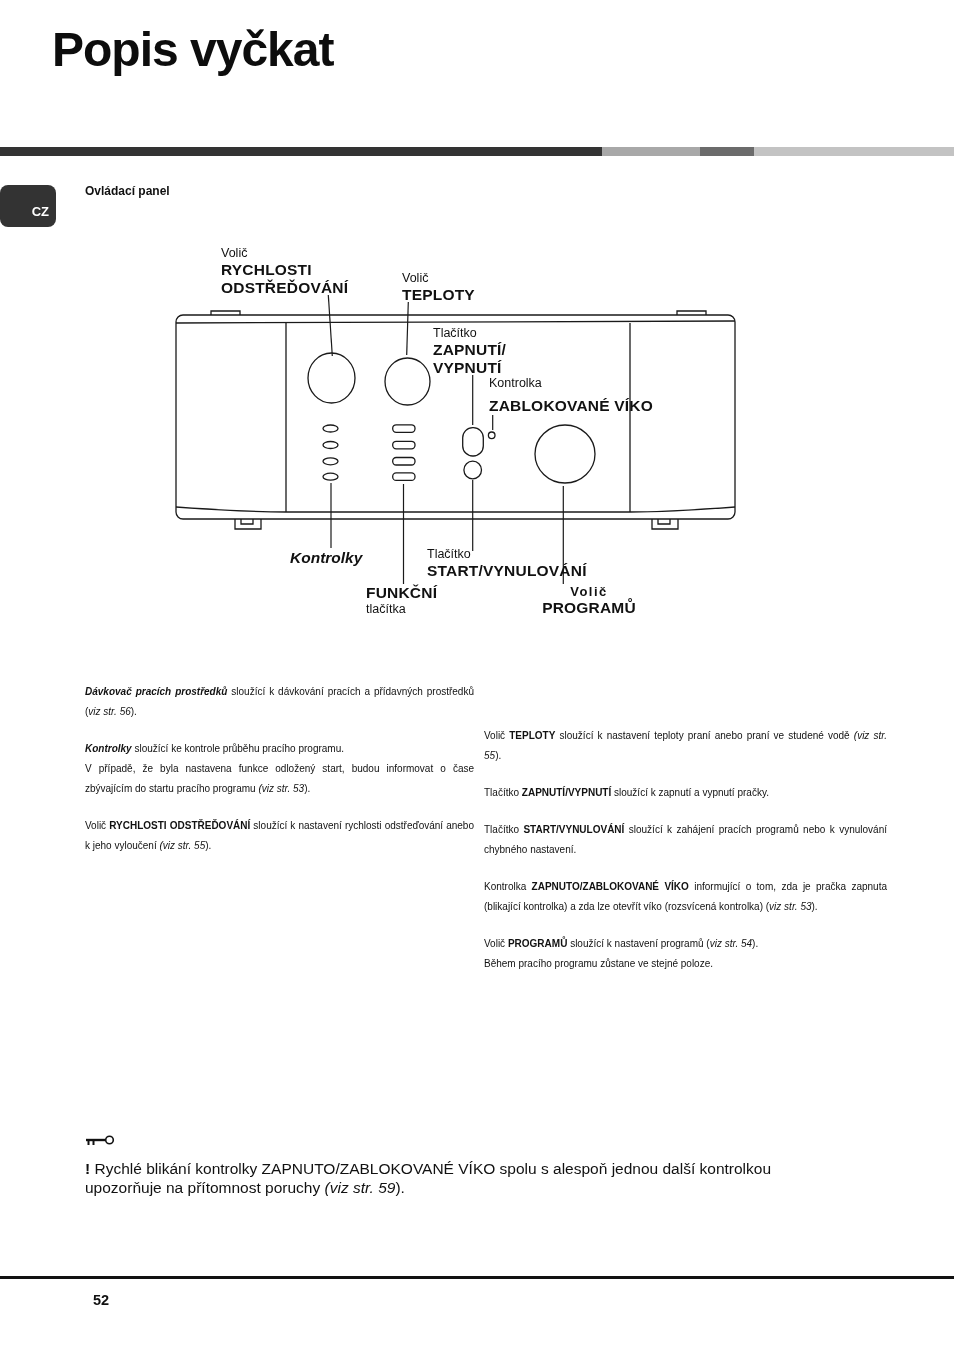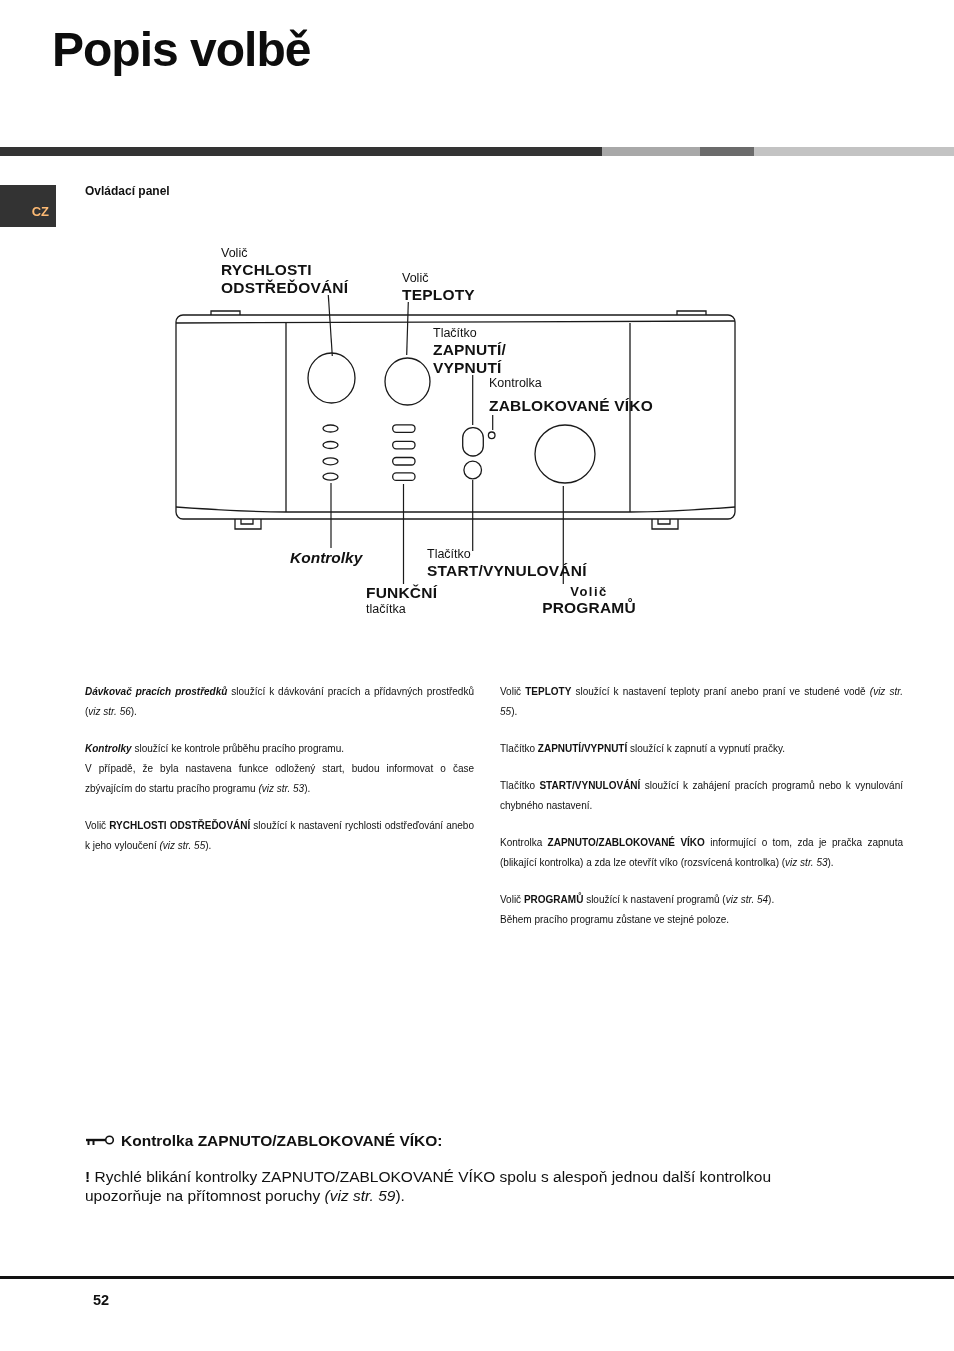--- a/index.html
+++ b/index.html
@@ -8,61 +8,61 @@
 
   .title{position:absolute;left:52px;top:22px;font-size:48px;font-weight:700;letter-spacing:-1px;color:#0d0d0d;}
 
   .bar{position:absolute;top:147px;height:9px;}
   .bar.seg1{left:0;width:602px;background:var(--bar-dark,#333);}
   .bar.seg2{left:602px;width:98px;background:var(--bar-gray,#a8a8a8);}
   .bar.seg3{left:700px;width:54px;background:var(--bar-mid,#6b6b6b);}
   .bar.seg4{left:754px;width:200px;background:var(--bar-light,#c3c3c3);}
 
   .cz-badge{position:absolute;left:0;top:185px;width:56px;height:42px;background:var(--bar-dark,#333);
-            color:#fdba74;font-size:13px;font-weight:700;text-align:right;box-sizing:border-box;padding:19px 7px 0 0;}
+            color:#ffffff;font-size:13px;font-weight:700;text-align:right;box-sizing:border-box;padding:19px 7px 0 0;border-radius:8px;}
 
   .section-heading{position:absolute;left:85px;top:184px;font-size:12px;font-weight:700;}
 
   
   .diagram{position:absolute;left:150px;top:240px;width:660px;height:395px;}
   .diagram svg{position:absolute;left:0;top:0;}
   .dlabel{position:absolute;white-space:nowrap;line-height:normal;}
   .dlabel .sm{display:block;font-size:12.5px;line-height:14.5px;}
   .dlabel .bd{display:block;font-size:15.5px;font-weight:700;line-height:18px;letter-spacing:0.2px;}
   .dlabel .gap{margin-top:6px;}
   .dlabel.italic{font-size:15.5px;font-weight:700;font-style:italic;}
   .dlabel.center{text-align:center;}
   .dlabel .bd-sm{display:block;font-size:13px;font-weight:700;line-height:15px;letter-spacing:1.5px;}
 
   
   .col{position:absolute;top:682px;font-size:10px;line-height:20px;text-align:justify;}
   .col-left{left:85px;width:389px;}
-  .col-right{left:500px;width:403px;}
+  .col-right{left:484px;width:403px;margin-top:44px;}
   .col p{margin:0 0 17px 0;}
   .seg-b{font-weight:700;}
   .seg-i{font-style:italic;}
   .seg-bi{font-weight:700;font-style:italic;}
 
   
   .note{position:absolute;left:85px;top:1131px;width:843px;font-size:15.5px;line-height:19px;}
   .note .heading{font-weight:700;line-height:20px;}
   .note .key-icon-svg{display:inline-block;vertical-align:-1px;margin-right:6px;}
   .note p{margin:0;}
   .note .p1{margin-top:4px;}
-  .note .p2{margin-top:16px;}
+  .note .p2{margin-top:8px;}
 
   .footer-rule{position:absolute;left:0;top:1276px;width:954px;height:3px;background:#111;}
   .page-number{position:absolute;left:85px;top:1292px;font-size:14.5px;font-weight:700;margin-left:8px;}
 </style>
 </head>
 <body>
 
 <div class="page">
 
-  <div class="title">Popis volbě</div>
+  <div class="title">Popis vyčkat</div>
 
   <div class="bar seg1"></div>
   <div class="bar seg2"></div>
   <div class="bar seg3"></div>
   <div class="bar seg4"></div>
 
   <div class="cz-badge">CZ</div>
 
   <div class="section-heading">Ovládací panel</div>
 
@@ -174,21 +174,21 @@
 
   <div class="note">
     <div class="heading">
       <svg class="key-icon-svg" width="30" height="12" viewBox="0 0 30 12">
         <g stroke="#111" fill="none">
           <line x1="1" y1="5" x2="20" y2="5" stroke-width="2.4"></line>
           <line x1="3.5" y1="5" x2="3.5" y2="10" stroke-width="2"></line>
           <line x1="8.5" y1="5" x2="8.5" y2="10" stroke-width="2"></line>
           <circle cx="24.5" cy="5" r="3.8" stroke-width="1.6"></circle>
         </g>
-      </svg><span><span class="seg-b">Kontrolka ZAPNUTO/ZABLOKOVANÉ VÍKO:</span></span>
+      </svg>
     </div>
     <p class="p2"><span class="seg-b">!</span><span> Rychlé blikání kontrolky ZAPNUTO/ZABLOKOVANÉ VÍKO spolu s alespoň jednou další kontrolkou</span><br><span>upozorňuje na přítomnost poruchy </span><span class="seg-i">(viz str. 59</span><span>).</span></p>
   </div>
 
   <div class="footer-rule"></div>
   <div class="page-number">52</div>
 
 </div>
 
 </body></html>

